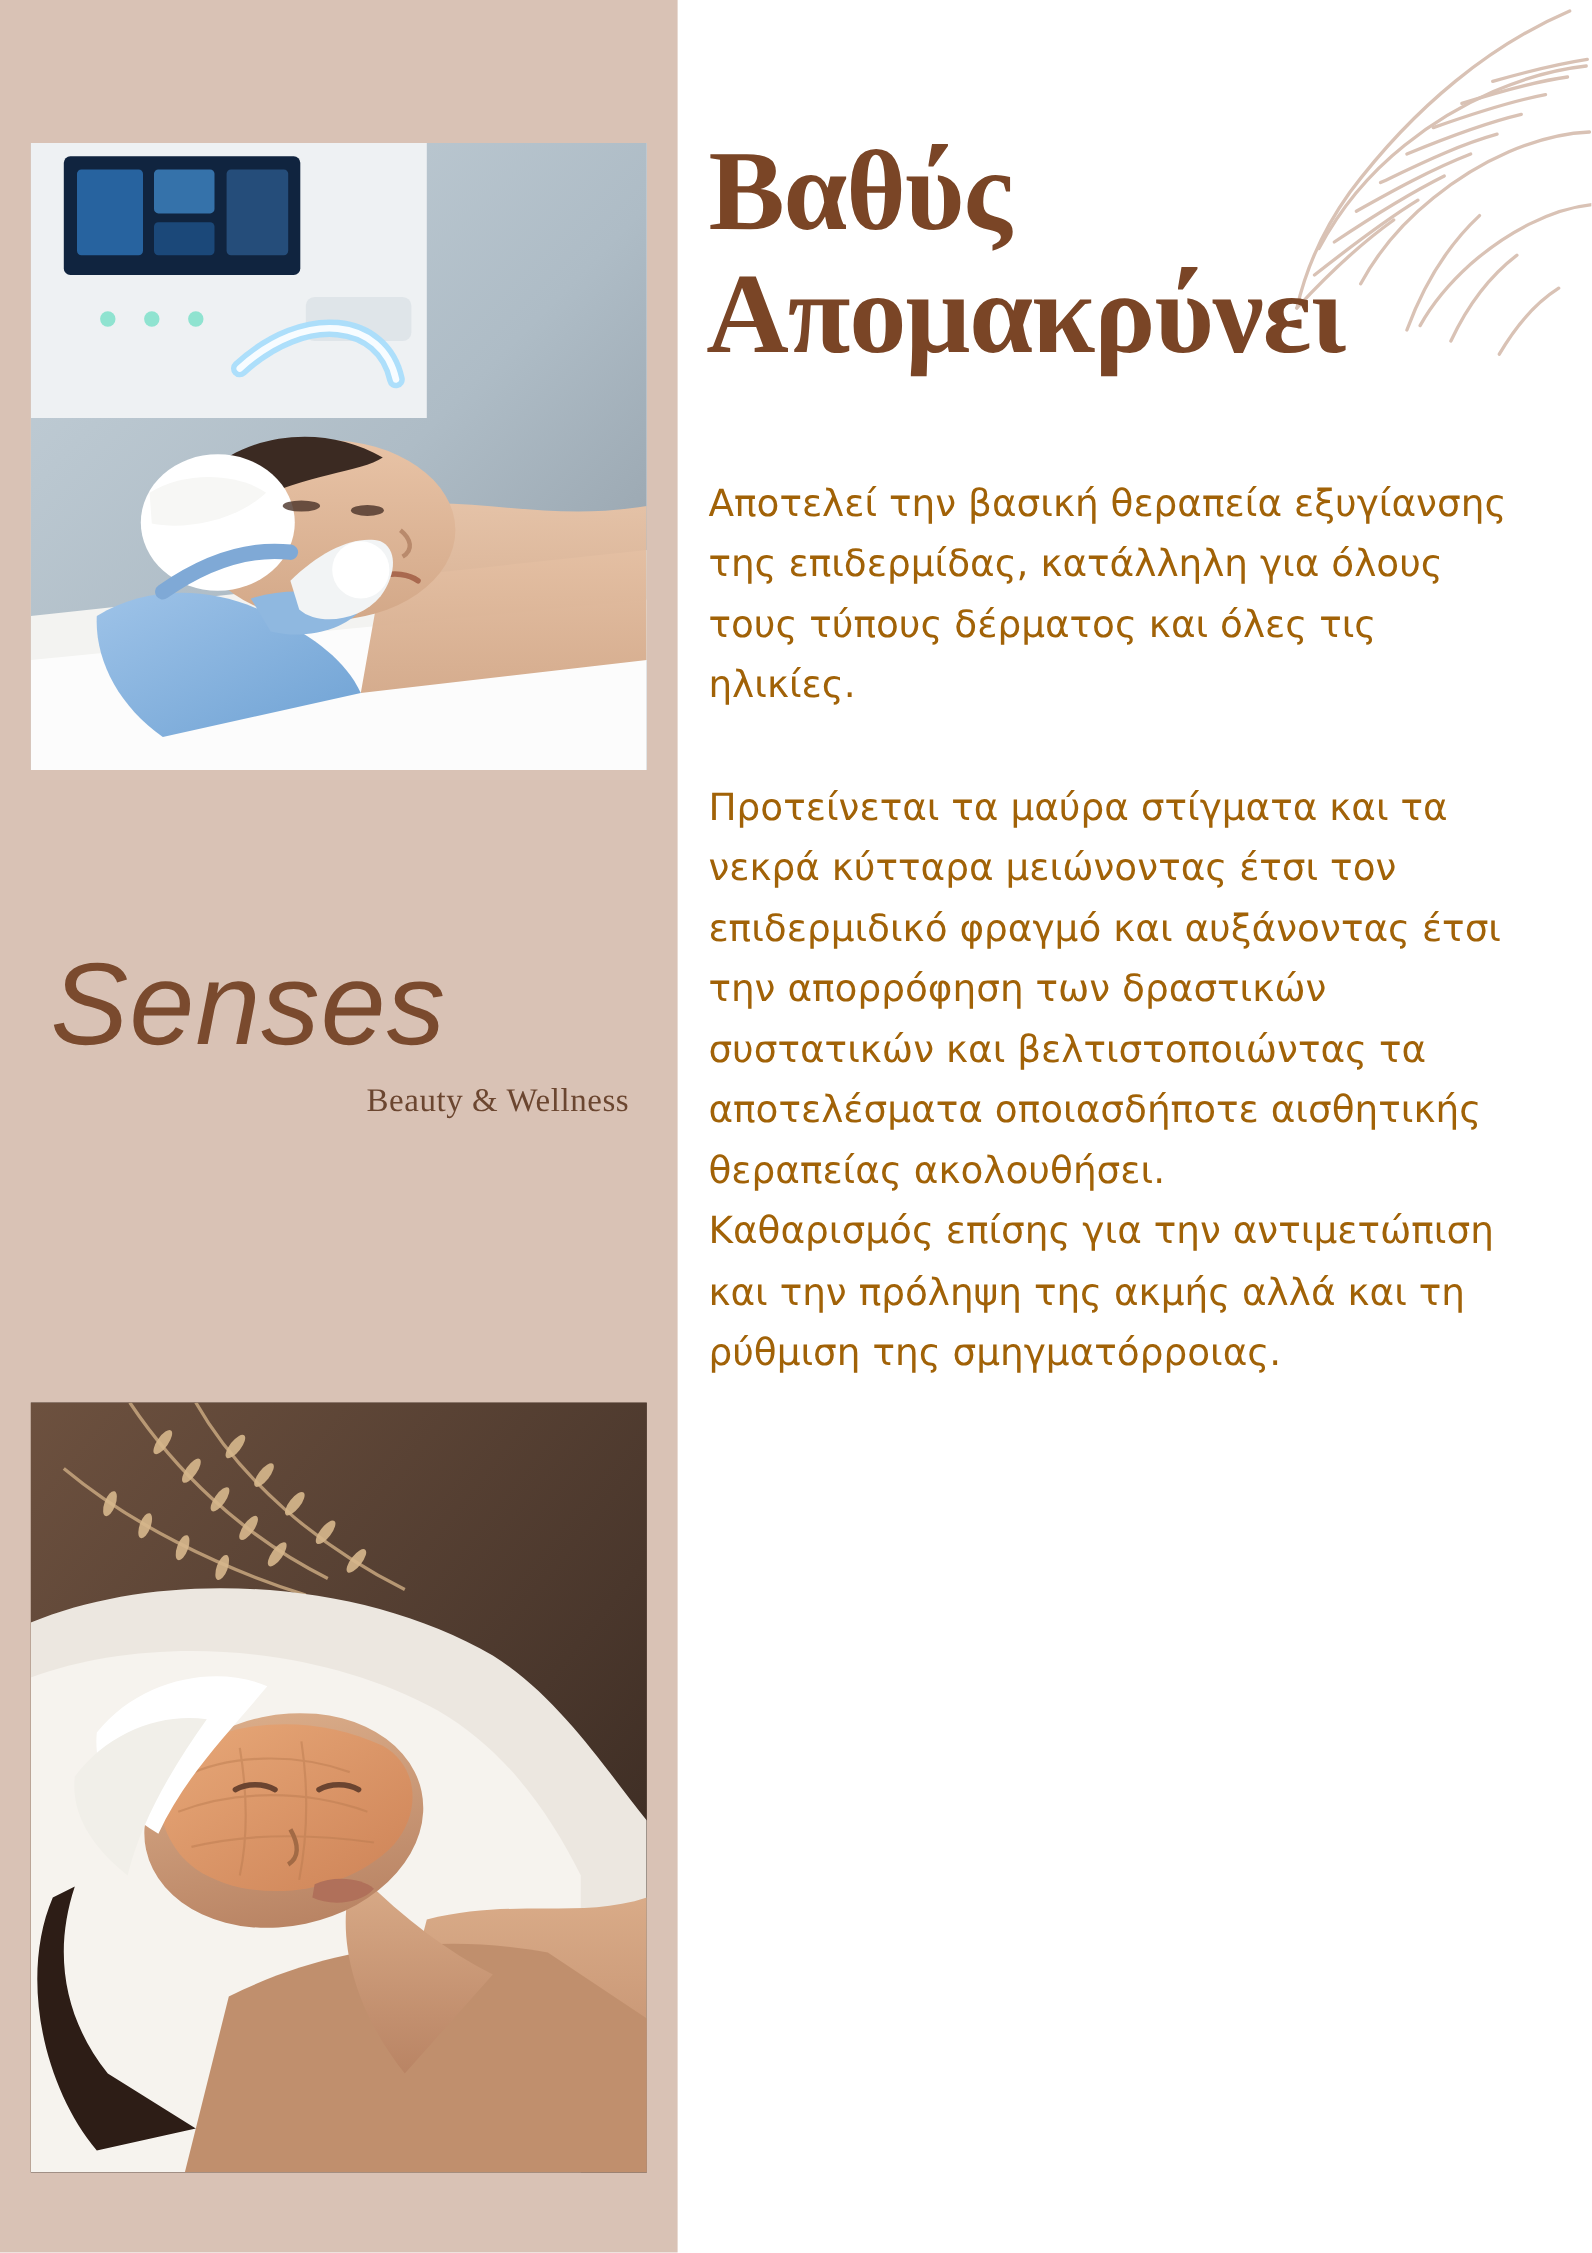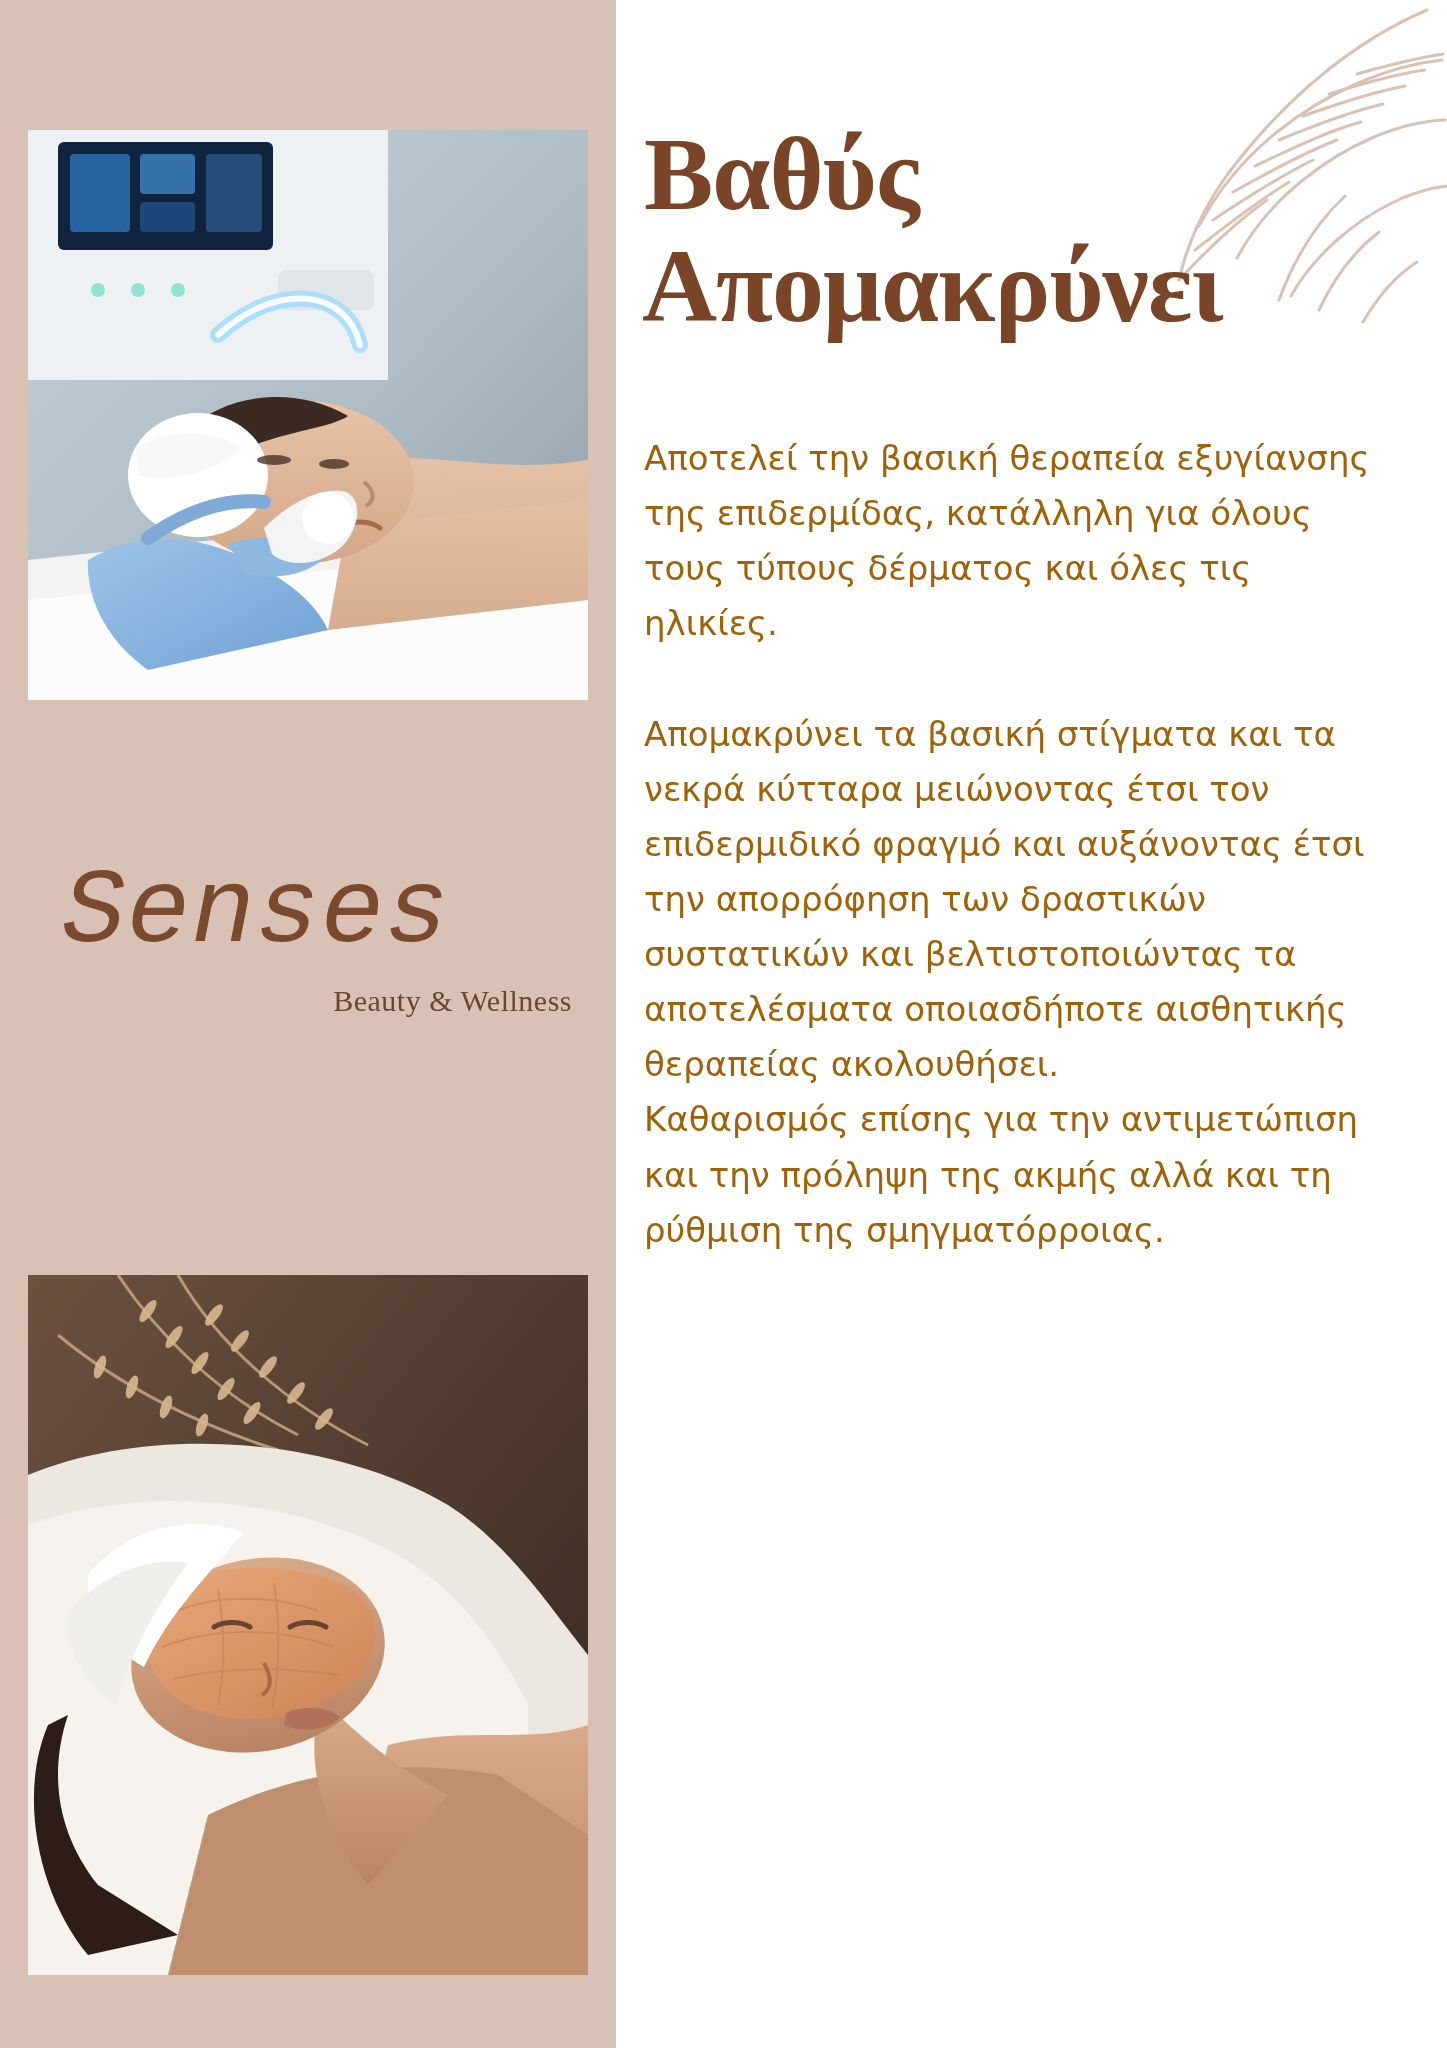--- a/index.html
+++ b/index.html
@@ -62,26 +62,26 @@
 
   
   .brand {
     position: absolute;
     left: 28px;
     top: 860px;
     width: 570px;
     text-align: left;
   }
   .brand-name {
-    font-family: Liberation Mono, monospace;
+    font-family: Liberation Sans, sans-serif;
     font-style: italic;
     font-size: 106px;
     line-height: 1;
     color: #7a4a2e;
-    margin: 0 0 0 34px;
+    margin: 0 0 0 18px;
     letter-spacing: 1px;
   }
   .brand-sub {
     font-family: "Liberation Serif", serif;
     font-size: 30px;
     color: #6b4630;
     margin: 18px 26px 0 0;
     text-align: right;
     letter-spacing: 0.5px;
   }
@@ -291,18 +291,18 @@
     </svg>
   </div>
 
   <div class="right-col">
     <h1 class="title">
       <span>Βαθύς</span>
       <span class="l2">Απομακρύνει</span>
     </h1>
 
     <p class="para p1">Αποτελεί την βασική θεραπεία εξυγίανσης της επιδερμίδας, κατάλληλη για όλους τους τύπους δέρματος και όλες τις ηλικίες.</p>
-    <p class="para p2">Απομακρύνει τα βασική στίγματα και τα νεκρά κύτταρα μειώνοντας έτσι τον επιδερμιδικό φραγμό και αυξάνοντας έτσι την απορρόφηση των δραστικών συστατικών και βελτιστοποιώντας τα αποτελέσματα οποιασδήποτε αισθητικής θεραπείας ακολουθήσει.</p>
+    <p class="para p2">Προτείνεται τα μαύρα στίγματα και τα νεκρά κύτταρα μειώνοντας έτσι τον επιδερμιδικό φραγμό και αυξάνοντας έτσι την απορρόφηση των δραστικών συστατικών και βελτιστοποιώντας τα αποτελέσματα οποιασδήποτε αισθητικής θεραπείας ακολουθήσει.</p>
     <p class="para p3">Καθαρισμός επίσης για την αντιμετώπιση και την πρόληψη της ακμής αλλά και τη ρύθμιση της σμηγματόρροιας.</p>
 
   </div>
 
 </div>
 
 </body></html>

